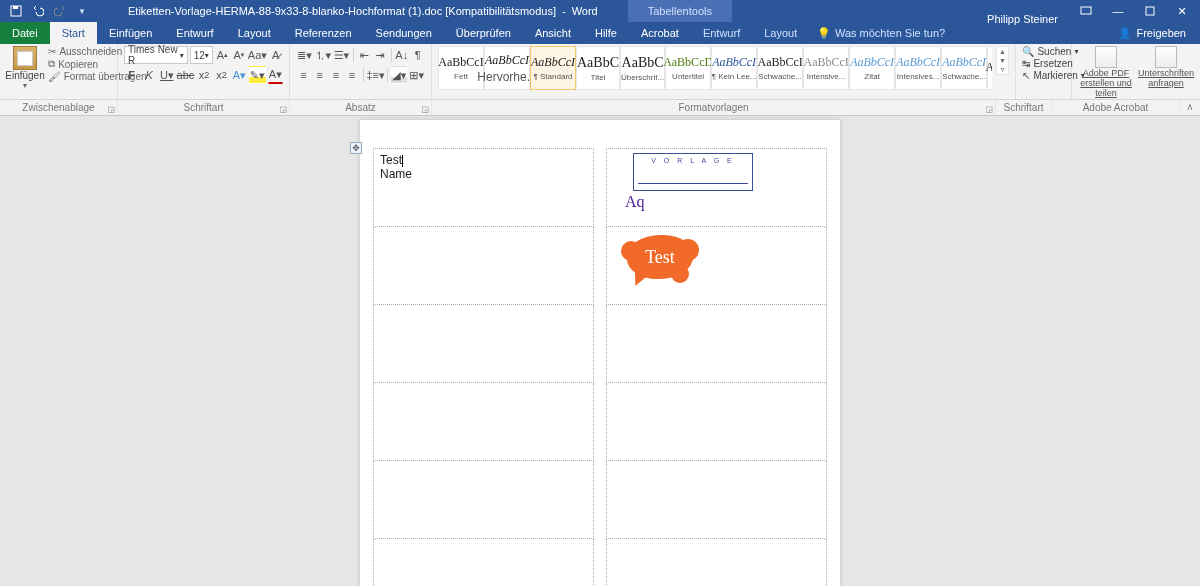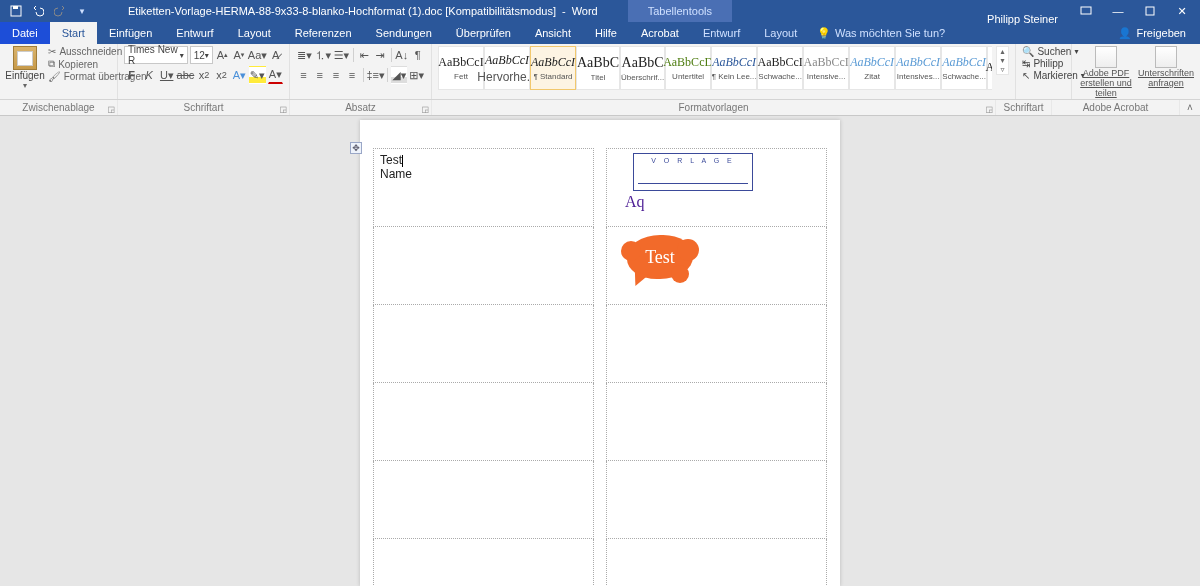--- a/index.html
+++ b/index.html
@@ -12,21 +12,21 @@
 .title-text { flex: 0 0 auto; margin-left: 30px; color: #fff; }
 .title-caret { margin: 0 6px; }
 .title-tool { background: #4a6fb4; padding: 0 20px; height: 22px; display: flex; align-items: center; margin-left: 30px; color:#cfe0ff;}
 .title-right { margin-left: auto; display: flex; align-items: center; gap: 12px; padding-right: 8px; }
 .title-right span { cursor: pointer; display:inline-flex; align-items:center; justify-content:center; width:20px; height:20px;}
 .username { margin-right:6px;margin-top:16px; }
 
 
 .tabs { background: #2b579a; height: 22px; display: flex; align-items: stretch; color: #fff; font-size: 11px; }
 .tab { padding: 0 12px; display: flex; align-items: center; cursor: pointer; }
-.tab.file { background: #1d4ed8; }
+.tab.file { background: #15803d; }
 .tab.active { background: #f3f3f3; color: #2b579a; }
 .tab.context { color: #cfe0ff; }
 .tellme { display:flex; align-items:center; gap:4px; margin-left:8px; color:#cfe0ff;}
 .tabs .share { margin-left:auto; padding:0 14px; display:flex; align-items:center; gap:4px; color:#fff;}
 
 
 .ribbon { background: #f3f3f3; height: 56px; border-bottom: 1px solid #d4d4d4; display: flex; position:relative;}
 .group { border-right: 1px solid #e1e1e1; padding: 2px 6px 0 6px; display: flex; flex-direction: column; font-size: 10px; color:#444;}
 .group-inner { display:flex; gap:4px; align-items:flex-start; flex:1;}
 
@@ -309,21 +309,21 @@
 
   <div class="group" style="width:56px">
     <div class="edit-col">
       <div>
           <span>🔍</span>
           <span>Suchen</span>
           <span style="font-size:8px;">▾</span>
         </div>
       <div>
           <span>↹</span>
-          <span>Philipp</span>
+          <span>Ersetzen</span>
         </div>
       <div>
           <span>↖</span>
           <span>Markieren</span>
           <span style="font-size:8px;">▾</span>
         </div>
     </div>
   </div>
 
   <div class="group" style="width:128px;border-right:none;">

